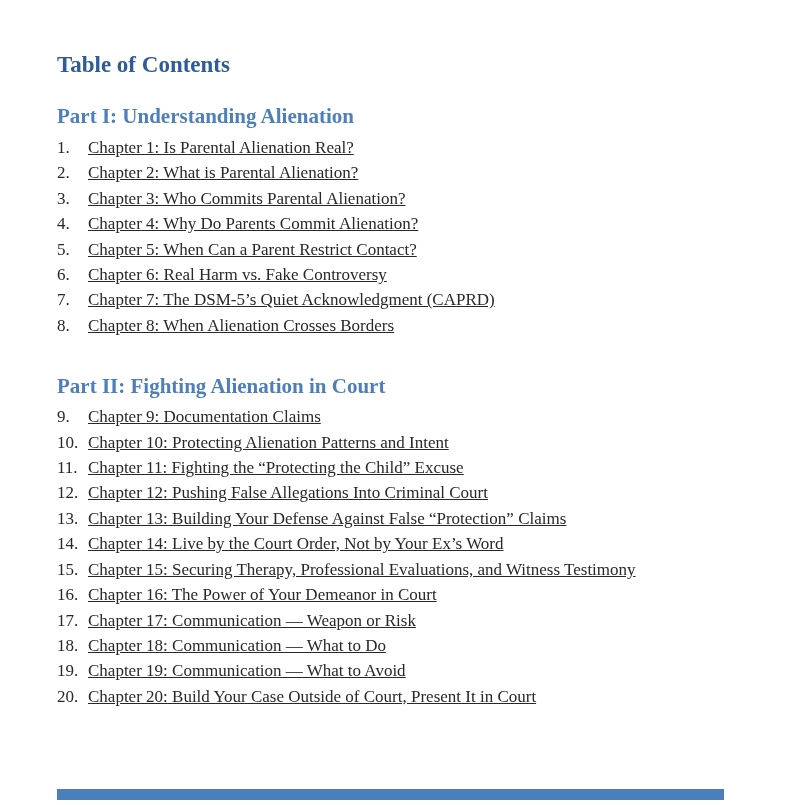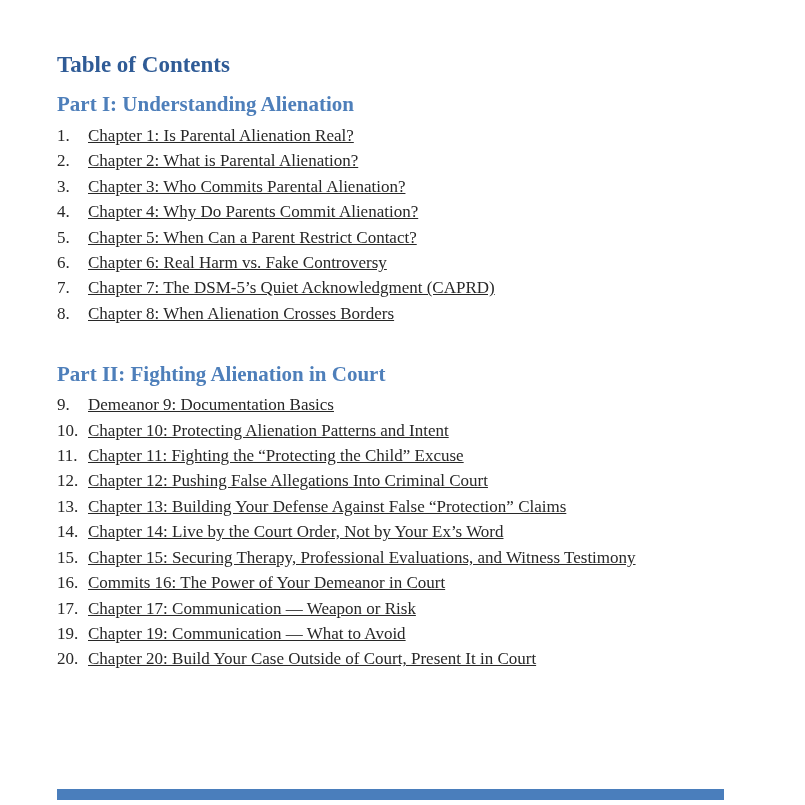--- a/index.html
+++ b/index.html
@@ -21,21 +21,21 @@
     font-weight: bold;
     color: #2f5b96;
   }
   .section-heading {
     margin: 0;
     font-size: 21px;
     line-height: 24px;
     font-weight: bold;
     color: #4e7fba;
   }
-  .section-part1 .section-heading { margin-top: 13px; }
+  .section-part1 .section-heading { margin-top: 25px; }
   .section-part2 .section-heading { margin-top: 36px; }
   .toc-list { margin-top: 7px; }
   .section-part2 .toc-list { margin-top: 6px; }
   .toc-row {
     display: flex;
     align-items: baseline;
     font-size: 17px;
     line-height: 25.4px;
   }
   .toc-num {
@@ -95,21 +95,21 @@
         <span class="toc-label">Chapter 8: When Alienation Crosses Borders</span>
       </div>
     </div>
   </section>
 
   <section class="section-part2">
     <h2 class="section-heading">Part II: Fighting Alienation in Court</h2>
     <div class="toc-list">
       <div class="toc-row">
         <span class="toc-num">9.</span>
-        <span class="toc-label">Demeanor 9: Documentation Basics</span>
+        <span class="toc-label">Chapter 9: Documentation Claims</span>
       </div>
       <div class="toc-row">
         <span class="toc-num">10.</span>
         <span class="toc-label">Chapter 10: Protecting Alienation Patterns and Intent</span>
       </div>
       <div class="toc-row">
         <span class="toc-num">11.</span>
         <span class="toc-label">Chapter 11: Fighting the “Protecting the Child” Excuse</span>
       </div>
       <div class="toc-row">
@@ -123,25 +123,29 @@
       <div class="toc-row">
         <span class="toc-num">14.</span>
         <span class="toc-label">Chapter 14: Live by the Court Order, Not by Your Ex’s Word</span>
       </div>
       <div class="toc-row">
         <span class="toc-num">15.</span>
         <span class="toc-label">Chapter 15: Securing Therapy, Professional Evaluations, and Witness Testimony</span>
       </div>
       <div class="toc-row">
         <span class="toc-num">16.</span>
-        <span class="toc-label">Commits 16: The Power of Your Demeanor in Court</span>
+        <span class="toc-label">Chapter 16: The Power of Your Demeanor in Court</span>
       </div>
       <div class="toc-row">
         <span class="toc-num">17.</span>
         <span class="toc-label">Chapter 17: Communication — Weapon or Risk</span>
+      </div>
+      <div class="toc-row">
+        <span class="toc-num">18.</span>
+        <span class="toc-label">Chapter 18: Communication — What to Do</span>
       </div>
       <div class="toc-row">
         <span class="toc-num">19.</span>
         <span class="toc-label">Chapter 19: Communication — What to Avoid</span>
       </div>
       <div class="toc-row">
         <span class="toc-num">20.</span>
         <span class="toc-label">Chapter 20: Build Your Case Outside of Court, Present It in Court</span>
       </div>
     </div>

